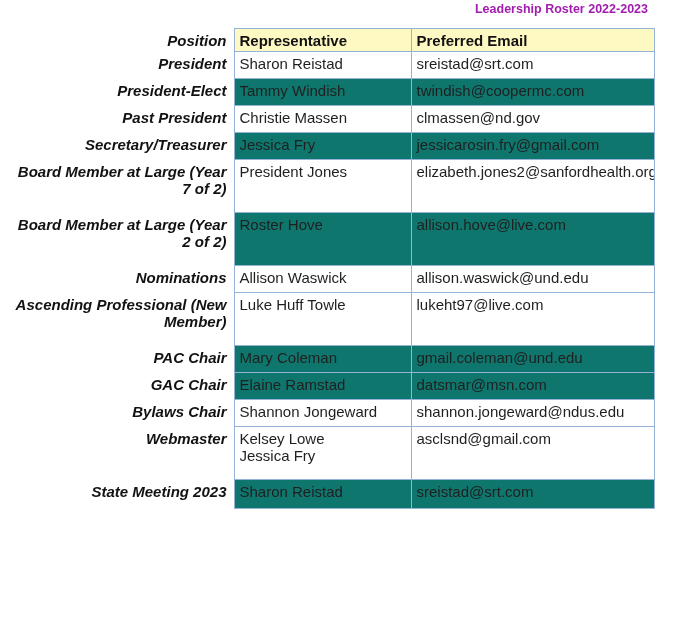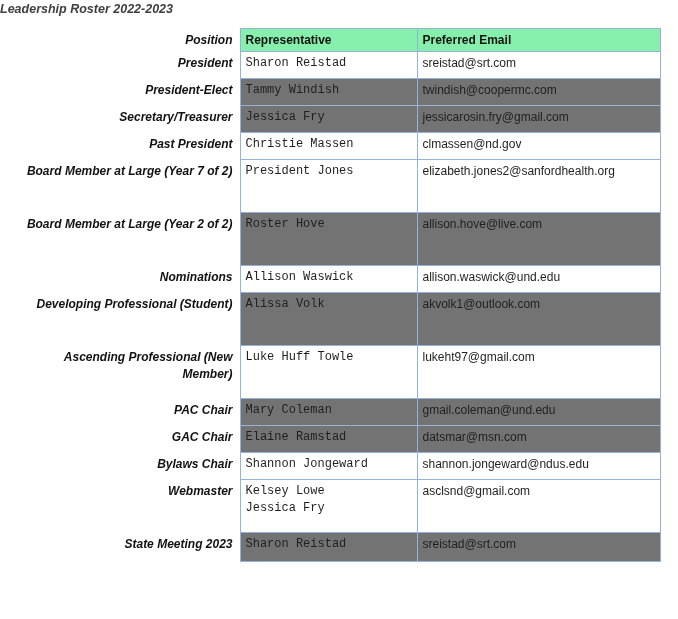--- a/index.html
+++ b/index.html
@@ -13,33 +13,33 @@
     position: relative;
     font-family: "Liberation Sans", "DejaVu Sans", sans-serif;
     color: #1f1f1f;
     overflow: hidden;
   }
   .doc-title {
     position: absolute;
     top: 2px;
     left: 0;
     width: 648px;
+    text-align: right;
     font-size: 12.5px;
     font-weight: bold;
-    font-style: italic;
-    color: #404040;
+    color: #a21caf;
   }
   table.roster {
     position: absolute;
     top: 28px;
-    left: 12px;
+    left: 6px;
     border-collapse: collapse;
     table-layout: fixed;
     width: 648px;
-    font-size: 12px;
+    font-size: 15px;
   }
   col.c-pos  { width: 228px; }
   col.c-rep  { width: 177px; }
   col.c-mail { width: 243px; }
 
   td, th {
     vertical-align: top;
     line-height: 17px;
     overflow: hidden;
   }
@@ -55,31 +55,31 @@
   }
   
   td.cell, th.cell {
     border: 1px solid #95b3d7;
     padding: 3px 4px 2px 5px;
     text-align: left;
     background: #ffffff;
   }
   th.cell {
     font-weight: bold;
-    background: #86efac;
+    background: #fef9c3;
     color: #121212;
   }
-  tr.shade td.cell { background: #737373; }
+  tr.shade td.cell { background: #0f766e; }
 
   tr.hrow  { height: 23px; }
   tr.r     { height: 27px; padding-left: 22px; }
   tr.tall  { height: 53px; }
   tr.last  { height: 29px; }
 
-  td.rep { white-space: pre-line; font-family: Liberation Mono, monospace; }
+  td.rep { white-space: pre-line; }
 </style>
 </head>
 <body>
 
 <div class="doc-title">Leadership Roster 2022-2023</div>
 
 <table class="roster">
   <colgroup>
       <col class="c-pos">
       <col class="c-rep">
@@ -98,60 +98,55 @@
     <td class="cell rep">Sharon Reistad</td>
     <td class="cell mail">sreistad@srt.com</td>
   </tr>
 
   <tr class="r shade">
     <td class="pos">President-Elect</td>
     <td class="cell rep">Tammy Windish</td>
     <td class="cell mail">twindish@coopermc.com</td>
   </tr>
 
+  <tr class="r">
+    <td class="pos">Past President</td>
+    <td class="cell rep">Christie Massen</td>
+    <td class="cell mail">clmassen@nd.gov</td>
+  </tr>
+
   <tr class="r shade">
     <td class="pos">Secretary/Treasurer</td>
     <td class="cell rep">Jessica Fry</td>
     <td class="cell mail">jessicarosin.fry@gmail.com</td>
-  </tr>
-
-  <tr class="r">
-    <td class="pos">Past President</td>
-    <td class="cell rep">Christie Massen</td>
-    <td class="cell mail">clmassen@nd.gov</td>
   </tr>
 
   <tr class="tall">
     <td class="pos">Board Member at Large (Year 7 of 2)</td>
     <td class="cell rep">President Jones</td>
     <td class="cell mail">elizabeth.jones2@sanfordhealth.org</td>
   </tr>
 
   <tr class="tall shade">
     <td class="pos">Board Member at Large (Year 2 of 2)</td>
     <td class="cell rep">Roster Hove</td>
     <td class="cell mail">allison.hove@live.com</td>
   </tr>
 
   <tr class="r">
     <td class="pos">Nominations</td>
     <td class="cell rep">Allison Waswick</td>
     <td class="cell mail">allison.waswick@und.edu</td>
   </tr>
 
-  <tr class="tall shade">
-    <td class="pos">Developing Professional (Student)</td>
-    <td class="cell rep">Alissa Volk</td>
-    <td class="cell mail">akvolk1@outlook.com</td>
-  </tr>
 
   <tr class="tall">
     <td class="pos">Ascending Professional (New Member)</td>
     <td class="cell rep">Luke Huff Towle</td>
-    <td class="cell mail">lukeht97@gmail.com</td>
+    <td class="cell mail">lukeht97@live.com</td>
   </tr>
 
   <tr class="r shade">
     <td class="pos">PAC Chair</td>
     <td class="cell rep">Mary Coleman</td>
     <td class="cell mail">gmail.coleman@und.edu</td>
   </tr>
 
   <tr class="r shade">
     <td class="pos">GAC Chair</td>

